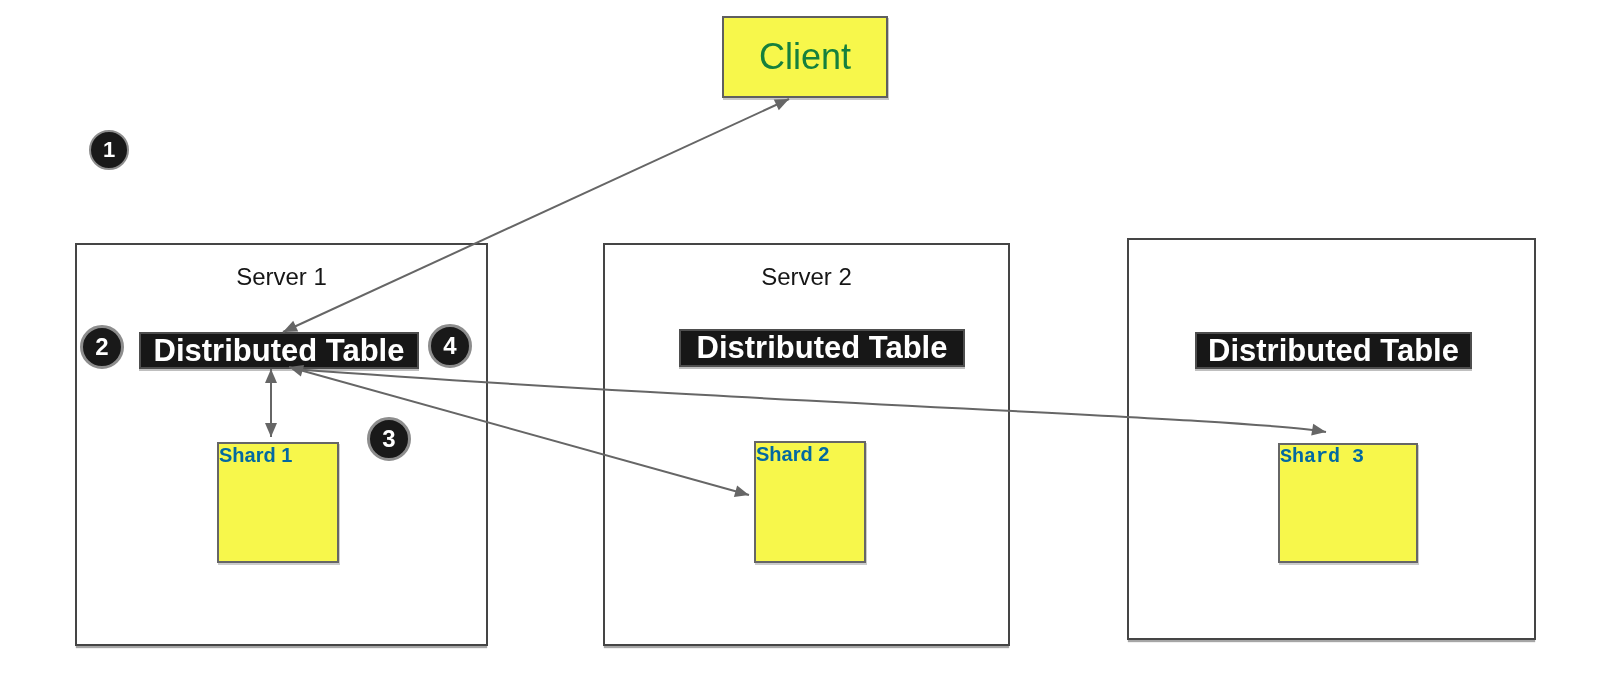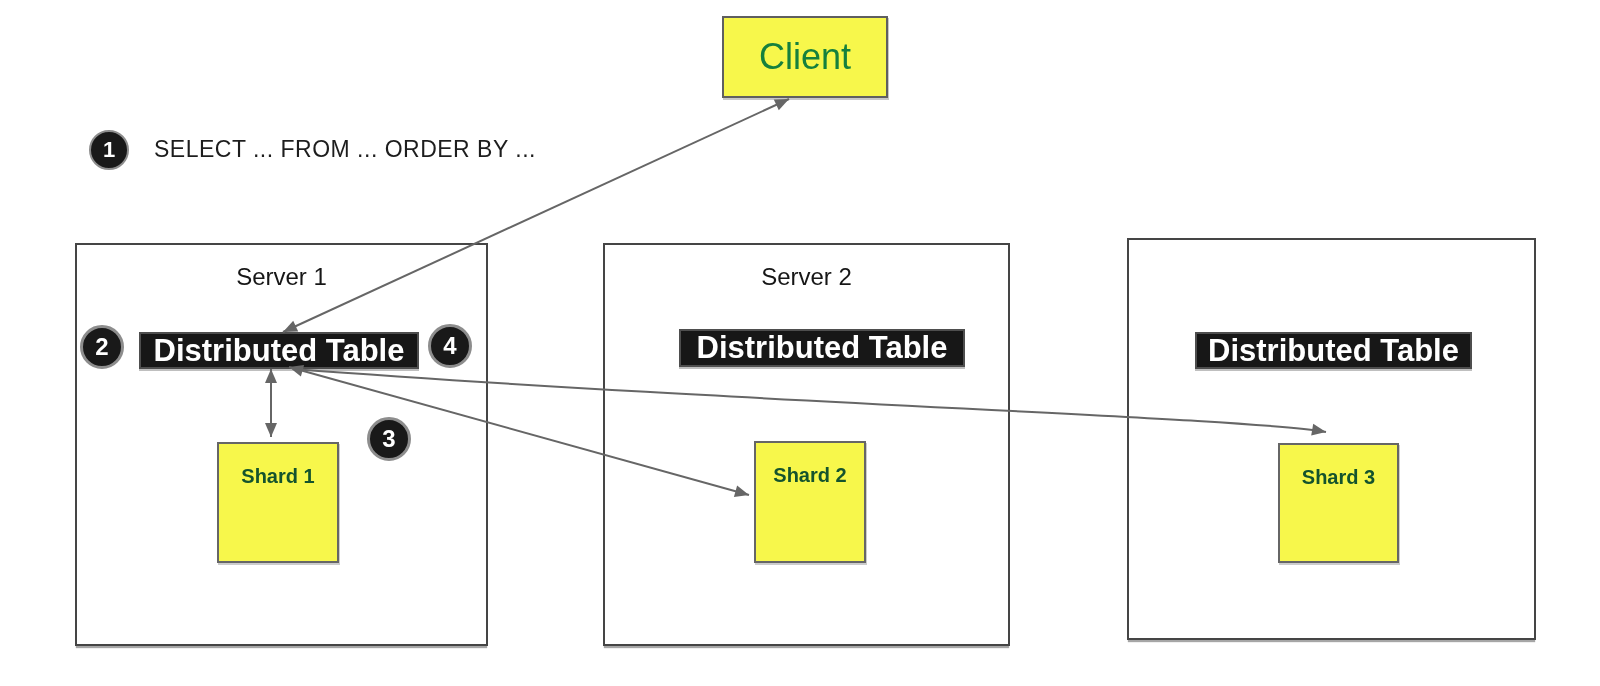--- a/index.html
+++ b/index.html
@@ -34,21 +34,21 @@
     font-size:24px;font-weight:400;color:#161616;
   }
   .dtable{
     position:absolute;background:#171717;border:2px solid #4e4e4e;box-sizing:border-box;
     color:#ffffff;font-size:31px;font-weight:bold;
     display:flex;align-items:center;justify-content:center;
     box-shadow:0 2px 0 rgba(0,0,0,0.25);
   }
   .shard{
     position:absolute;background:#F7F74B;border:2px solid #666666;box-sizing:border-box;
-    text-align:center;padding-top:21px;font-size:20px;font-weight:bold;color:#14532d;
+    text-align:left;font-size:20px;font-weight:bold;color:#0369a1;
     box-shadow:1px 2px 0 rgba(0,0,0,0.2);
   }
   
   .badge{
     position:absolute;border-radius:50%;background:#191919;border:3px solid #8d8d8d;
     color:#ffffff;font-weight:bold;font-size:24px;box-sizing:border-box;
     display:flex;align-items:center;justify-content:center;
   }
   .badge-2{left:80px;top:325px;width:44px;height:44px;}
   .badge-4{left:428px;top:324px;width:44px;height:44px;}
@@ -68,29 +68,28 @@
   </div>
 
   <div class="server" style="left:603px;top:243px;width:407px;height:403px;">
     <div class="server-title" style="top:18px;">Server 2</div>
     <div class="dtable" style="left:74px;top:84px;width:286px;height:38px;">Distributed Table</div>
     <div class="shard" style="left:149px;top:196px;width:112px;height:122px;">Shard 2</div>
   </div>
 
   <div class="server" style="left:1127px;top:238px;width:409px;height:402px;">
     <div class="dtable" style="left:66px;top:92px;width:277px;height:37px;">Distributed Table</div>
-    <div class="shard" style="left:149px;top:203px;width:121px;height:120px;">Shard 3</div>
+    <div class="shard" style="left:149px;top:203px;width:140px;height:120px;font-family:Liberation Mono, monospace;">Shard 3</div>
   </div>
 
   <div class="node client">
     <span>Client</span>
   </div>
 
   <div class="legend-badge" style="left:89px;top:130px;">1</div>
-  <div class="legend-text">SELECT ... FROM ... ORDER BY ...</div>
 
   <div class="badge badge-2">2</div>
   <div class="badge badge-3">3</div>
   <div class="badge badge-4">4</div>
 
   <svg class="arrows" viewBox="0 0 1600 686" xmlns="http://www.w3.org/2000/svg">
     <defs>
       <marker id="arw" viewBox="0 0 16 14" refX="15" refY="7" markerWidth="16" markerHeight="14" markerUnits="userSpaceOnUse" orient="auto-start-reverse">
         <path d="M1,1 L15,7 L1,13 Z" fill="#666666"></path>
       </marker>

